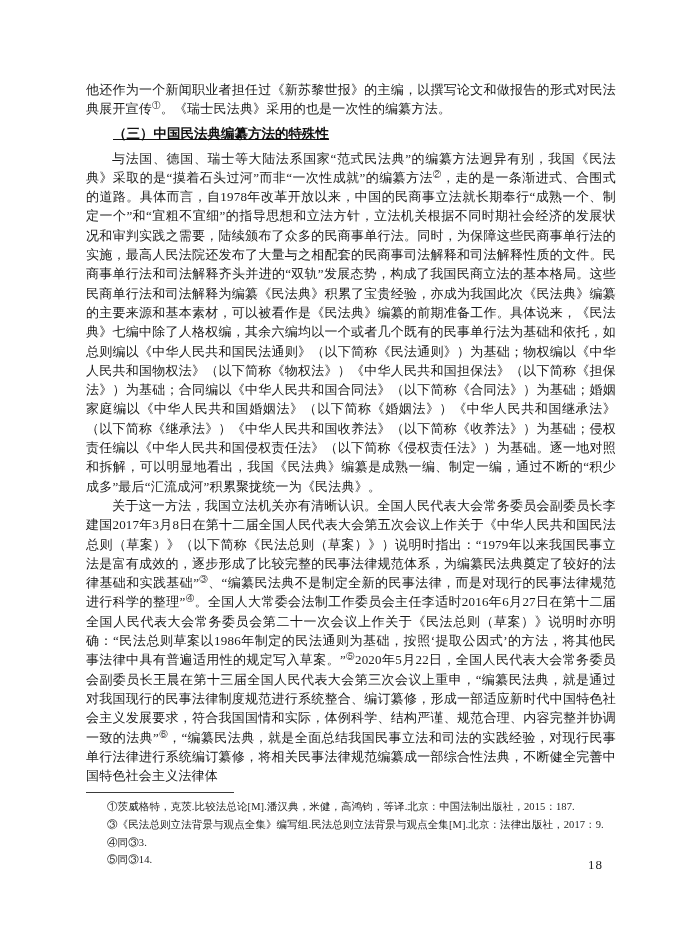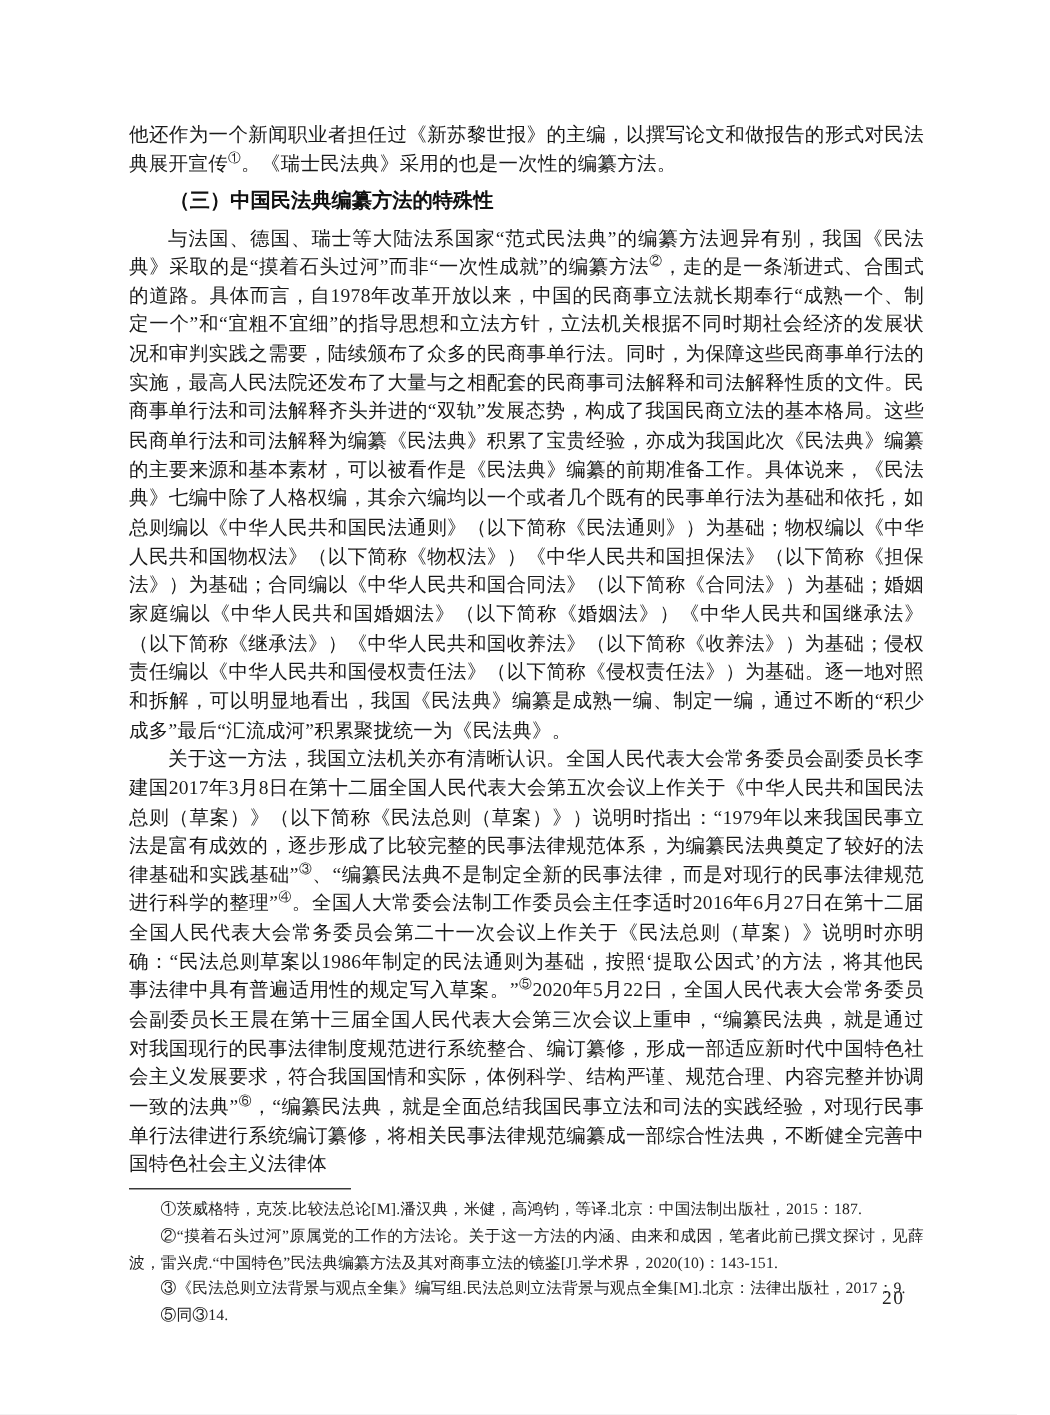--- a/index.html
+++ b/index.html
@@ -35,20 +35,21 @@
     text-indent: 0;
   }
   .heading {
     margin: 5px 0 5px 0;
     font-family: "Liberation Sans", "DejaVu Sans", sans-serif;
     font-weight: 700;
     font-size: 13.5px;
     line-height: 20px;
     text-indent: 2em;
     color: #111;
+    text-decoration: underline;
   }
   sup.fnref {
     font-size: 8.5px;
     line-height: 0;
     vertical-align: super;
   }
   .footnote-sep {
     width: 148px;
     border: none;
     border-top: 1.5px solid #3a3a3a;
@@ -86,21 +87,21 @@
     <h3 class="heading">（三）中国民法典编纂方法的特殊性</h3>
 
     <p class="para">与法国、德国、瑞士等大陆法系国家“范式民法典”的编纂方法迥异有别，我国《民法典》采取的是“摸着石头过河”而非“一次性成就”的编纂方法<sup class="fnref">②</sup>，走的是一条渐进式、合围式的道路。具体而言，自1978年改革开放以来，中国的民商事立法就长期奉行“成熟一个、制定一个”和“宜粗不宜细”的指导思想和立法方针，立法机关根据不同时期社会经济的发展状况和审判实践之需要，陆续颁布了众多的民商事单行法。同时，为保障这些民商事单行法的实施，最高人民法院还发布了大量与之相配套的民商事司法解释和司法解释性质的文件。民商事单行法和司法解释齐头并进的“双轨”发展态势，构成了我国民商立法的基本格局。这些民商单行法和司法解释为编纂《民法典》积累了宝贵经验，亦成为我国此次《民法典》编纂的主要来源和基本素材，可以被看作是《民法典》编纂的前期准备工作。具体说来，《民法典》七编中除了人格权编，其余六编均以一个或者几个既有的民事单行法为基础和依托，如总则编以《中华人民共和国民法通则》（以下简称《民法通则》）为基础；物权编以《中华人民共和国物权法》（以下简称《物权法》）《中华人民共和国担保法》（以下简称《担保法》）为基础；合同编以《中华人民共和国合同法》（以下简称《合同法》）为基础；婚姻家庭编以《中华人民共和国婚姻法》（以下简称《婚姻法》）《中华人民共和国继承法》（以下简称《继承法》）《中华人民共和国收养法》（以下简称《收养法》）为基础；侵权责任编以《中华人民共和国侵权责任法》（以下简称《侵权责任法》）为基础。逐一地对照和拆解，可以明显地看出，我国《民法典》编纂是成熟一编、制定一编，通过不断的“积少成多”最后“汇流成河”积累聚拢统一为《民法典》。</p>
 
     <p class="para">关于这一方法，我国立法机关亦有清晰认识。全国人民代表大会常务委员会副委员长李建国2017年3月8日在第十二届全国人民代表大会第五次会议上作关于《中华人民共和国民法总则（草案）》（以下简称《民法总则（草案）》）说明时指出：“1979年以来我国民事立法是富有成效的，逐步形成了比较完整的民事法律规范体系，为编纂民法典奠定了较好的法律基础和实践基础”<sup class="fnref">③</sup>、“编纂民法典不是制定全新的民事法律，而是对现行的民事法律规范进行科学的整理”<sup class="fnref">④</sup>。全国人大常委会法制工作委员会主任李适时2016年6月27日在第十二届全国人民代表大会常务委员会第二十一次会议上作关于《民法总则（草案）》说明时亦明确：“民法总则草案以1986年制定的民法通则为基础，按照‘提取公因式’的方法，将其他民事法律中具有普遍适用性的规定写入草案。”<sup class="fnref">⑤</sup>2020年5月22日，全国人民代表大会常务委员会副委员长王晨在第十三届全国人民代表大会第三次会议上重申，“编纂民法典，就是通过对我国现行的民事法律制度规范进行系统整合、编订纂修，形成一部适应新时代中国特色社会主义发展要求，符合我国国情和实际，体例科学、结构严谨、规范合理、内容完整并协调一致的法典”<sup class="fnref">⑥</sup>，“编纂民法典，就是全面总结我国民事立法和司法的实践经验，对现行民事单行法律进行系统编订纂修，将相关民事法律规范编纂成一部综合性法典，不断健全完善中国特色社会主义法律体</p>
 
     <hr class="footnote-sep">
 
     <div class="footnotes">
       <p class="footnote"><span>①</span><span>茨威格特，克茨.比较法总论[M].潘汉典，米健，高鸿钧，等译.北京：中国法制出版社，2015：187.</span></p>
-      <p class="footnote"><span>②</span><span>“摸着石头过河”原属党的工作的方法论。关于这一方法的内涵、由来和成因，笔者此前已撰文探讨，见薛波，雷兴虎.“中国特色”民法典编纂方法及其对商事立法的镜鉴[J].学术界，2020(10)：143-151.</span></p>
       <p class="footnote"><span>③</span><span>《民法总则立法背景与观点全集》编写组.民法总则立法背景与观点全集[M].北京：法律出版社，2017：9.</span></p>
+      <p class="footnote"><span>④</span><span>同③3.</span></p>
       <p class="footnote"><span>⑤</span><span>同③14.</span></p>
     </div>
 
   </div>
 
-  <div class="page-number">20</div>
+  <div class="page-number">18</div>
 </div>
 
 </body></html>

